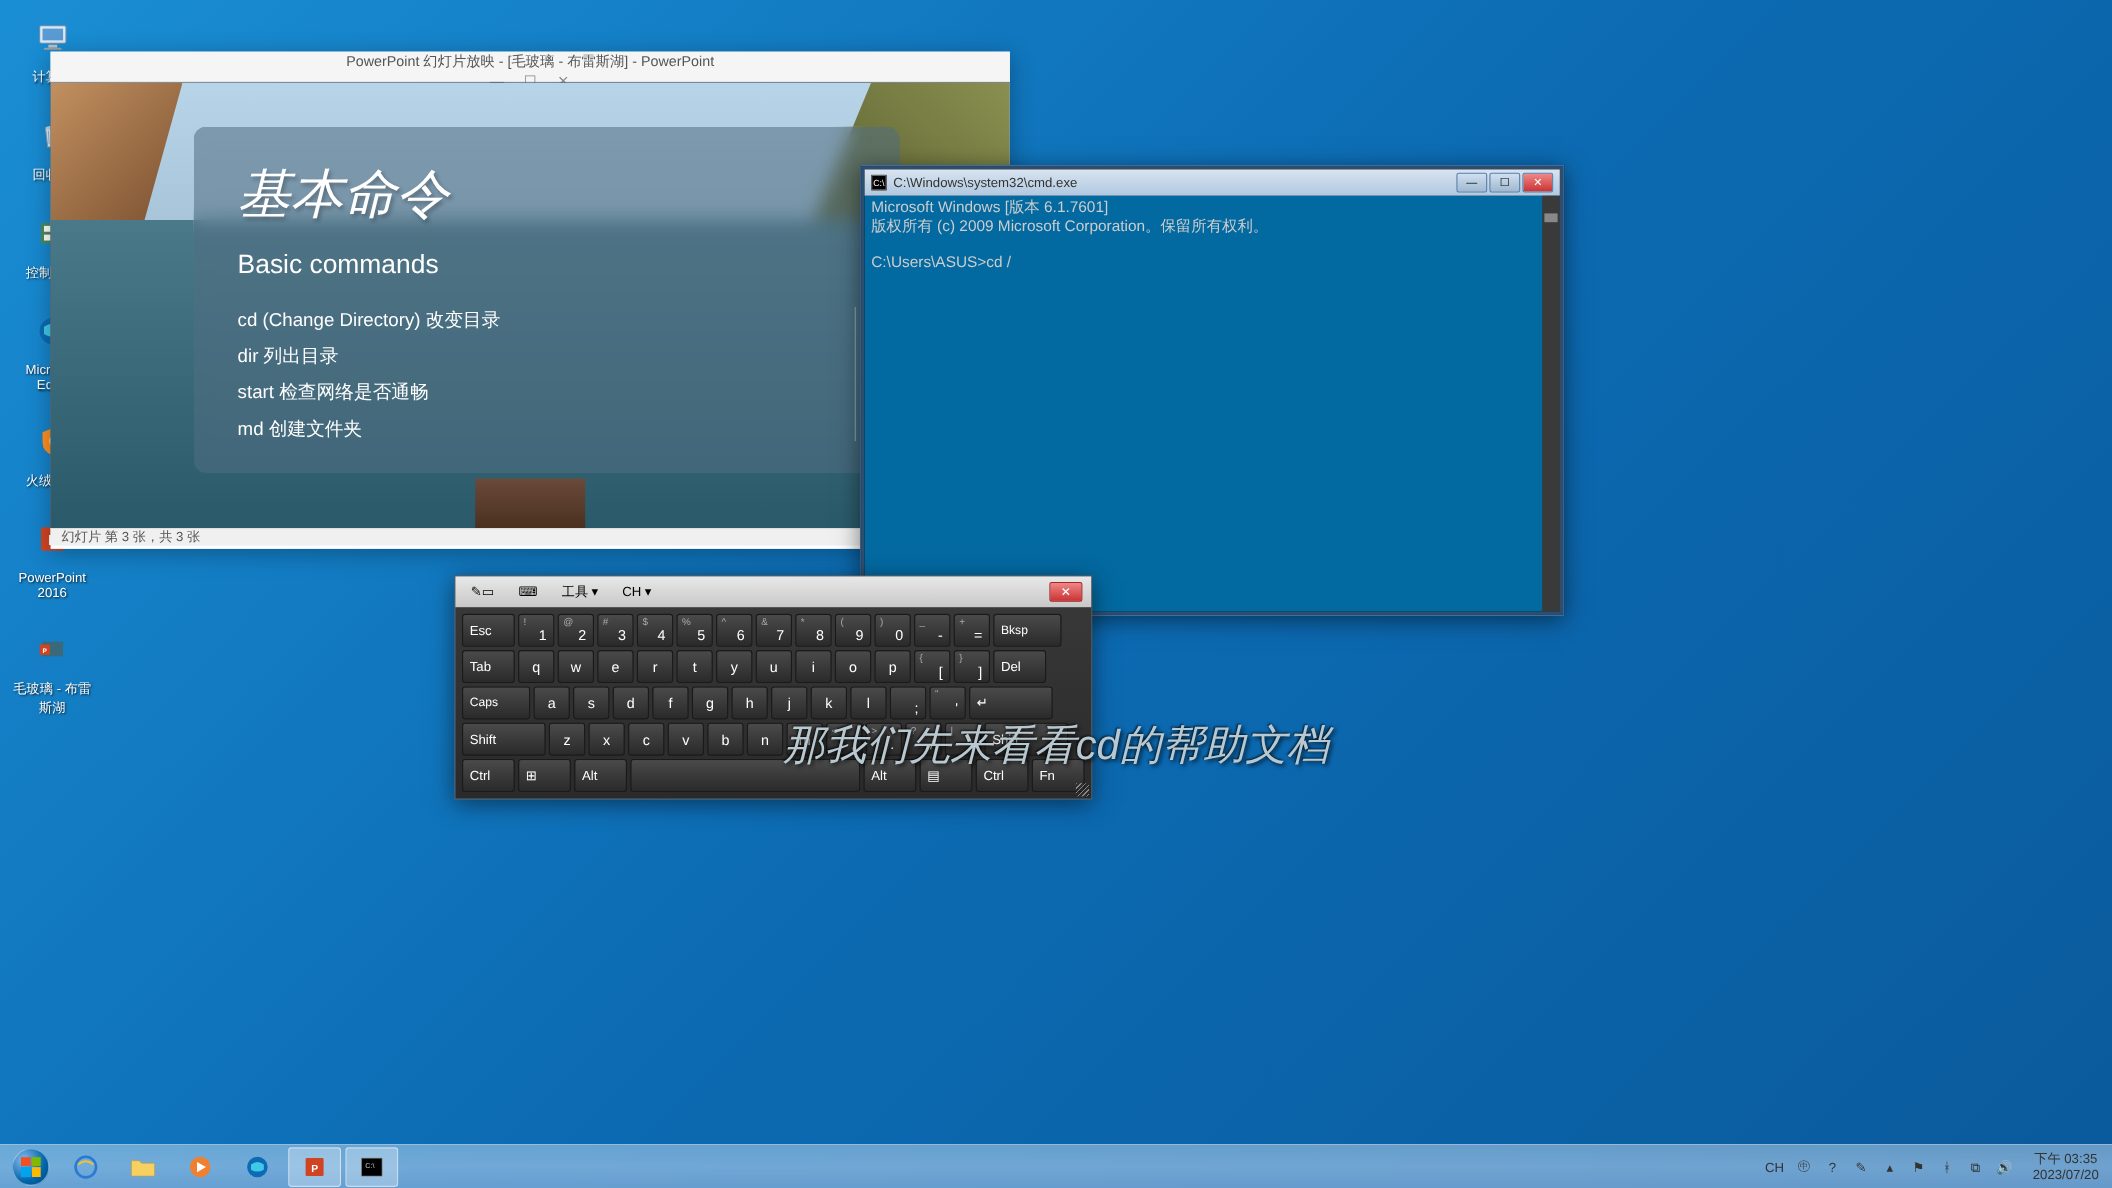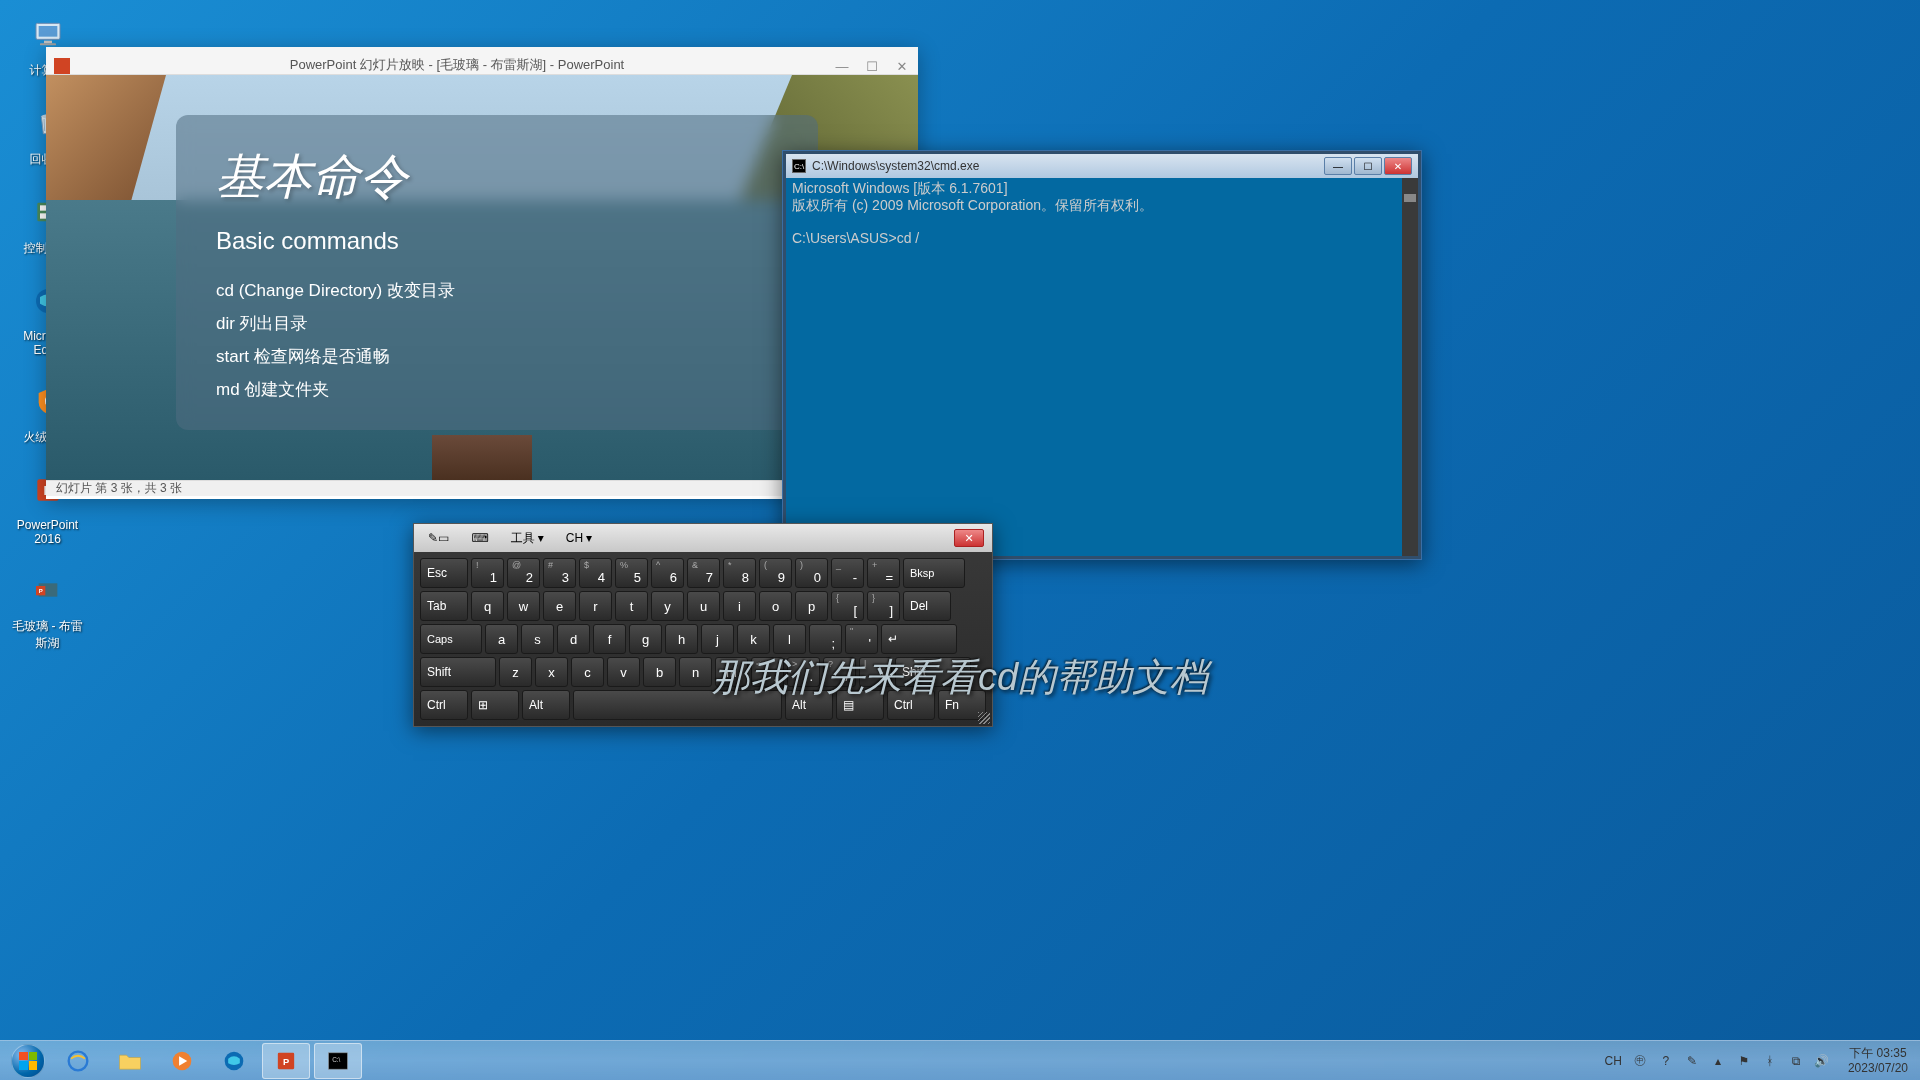--- a/index.html
+++ b/index.html
@@ -7,36 +7,36 @@
 body { background: linear-gradient(135deg, #1a8ed4 0%, #0c6bb3 50%, #0a5a9c 100%); position: relative; }
 
 
 .desktop-icons { position: absolute; top: 10px; left: 10px; display: flex; flex-direction: column; gap: 20px; }
 .desktop-icon { display: flex; flex-direction: column; align-items: center; width: 75px; cursor: pointer; }
 .desktop-icon .icon-img { width: 48px; height: 48px; display: flex; align-items: center; justify-content: center; }
 .desktop-icon .label { color: #fff; font-size: 12px; text-shadow: 1px 1px 2px rgba(0,0,0,.8); text-align: center; margin-top: 4px; }
 
 
 .ppt-window { position: absolute; top: 47px; left: 46px; width: 872px; height: 452px; background: #fff; box-shadow: 0 4px 20px rgba(0,0,0,.3); }
-.ppt-titlebar { height: 28px; background: #f5f5f5; display: flex; align-items: flex-end; padding: 0 8px; border-bottom: 1px solid #ddd; }
+.ppt-titlebar { height: 28px; background: #f5f5f5; display: flex; align-items: center; padding: 0 8px; border-bottom: 1px solid #ddd; flex-direction: column; }
 .ppt-title-icon { width: 16px; height: 16px; background: #d04423; margin-right: 10px; }
 .ppt-title { flex: 1; text-align: center; font-size: 13px; color: #555; }
 .ppt-controls { display: flex; gap: 14px; }
 .ppt-ctrl { width: 16px; height: 16px; display: flex; align-items: center; justify-content: center; color: #888; font-size: 13px; cursor: pointer; }
 .ppt-content { position: relative; background: #000; height: 405px; overflow: hidden; }
 .ppt-slide { position: absolute; inset: 0; background: linear-gradient(135deg,#5a8599 0%,#3a6578 40%,#2a5568 70%,#3a6578 100%); }
 .ppt-scenery { position: absolute; top: 0; left: 0; right: 0; height: 130px; background: linear-gradient(180deg,#b8d4e8 0%,#a8c4d8 100%); }
 .ppt-mountain-l { position: absolute; top:0; left:0; width:120px; height:130px; background: linear-gradient(135deg,#c29060 0%,#7a5030 100%); clip-path: polygon(0 0,100% 0,70% 100%,0 100%); }
 .ppt-mountain-r { position: absolute; top:0; right:0; width:180px; height:130px; background: linear-gradient(225deg,#8a9050 0%,#5a6030 100%); clip-path: polygon(30% 0,100% 0,100% 100%,0 100%); }
 .ppt-water { position: absolute; bottom:0; left:0; right:0; height:280px; background: linear-gradient(180deg,#4a7a8a 0%,#2a5a6a 100%); }
 .ppt-pier { position:absolute; bottom:0; left:50%; transform:translateX(-50%); width:100px; height:45px; background:linear-gradient(180deg,#6a4a3a 0%,#4a3020 100%); }
 .ppt-glass { position:absolute; top:40px; left:130px; right:100px; bottom:50px; background:rgba(80,110,130,.55); backdrop-filter: blur(8px); border-radius:12px; padding:30px 40px; color:#fff; }
 .ppt-h1 { font-size:48px; font-weight:400; font-family:"STXingkai","KaiTi",cursive; font-style:italic; text-shadow:2px 2px 4px rgba(0,0,0,.3); }
 .ppt-h2 { font-size:24px; font-weight:300; margin-top:18px; }
-.ppt-cols { display:flex; margin-top:24px; gap:40px;align-items:flex-end; }
+.ppt-cols { display:flex; margin-top:24px; gap:40px; }
 .ppt-col { flex:1; display:flex; flex-direction:column; gap:10px; font-size:17px; font-weight:300; }
 .ppt-divider { width:1px; background:rgba(255,255,255,.4); }
 .ppt-statusbar { height:16px; background:#f0f0f0; display:flex; align-items:center; padding:0 10px; font-size:12px; color:#555; border-top:1px solid #ddd; }
 .ppt-status-right { margin-left:auto; display:flex; gap:14px; }
 .ppt-sb-btn { cursor:pointer; color:#666; }
 
 
 .cmd-window { position:absolute; top:150px; left:782px; width:640px; height:410px; background:#000; border:1px solid #3a6ea5; box-shadow:0 4px 20px rgba(0,0,0,.5); }
 .cmd-border { border:3px solid rgba(80,130,180,.6); height:100%; display:flex; flex-direction:column; }
 .cmd-titlebar { height:24px; background:linear-gradient(180deg,#d8e4f0 0%,#b0c8e0 100%); display:flex; align-items:center; padding:0 6px; }

